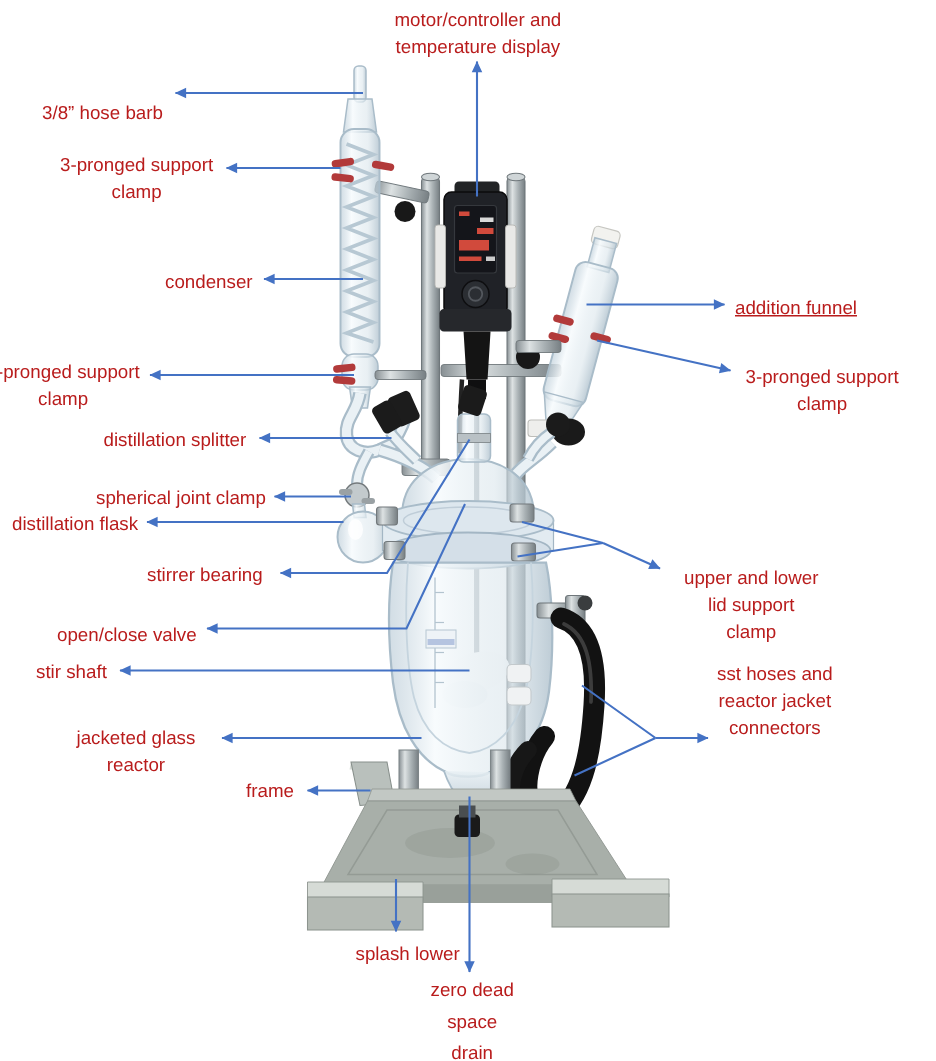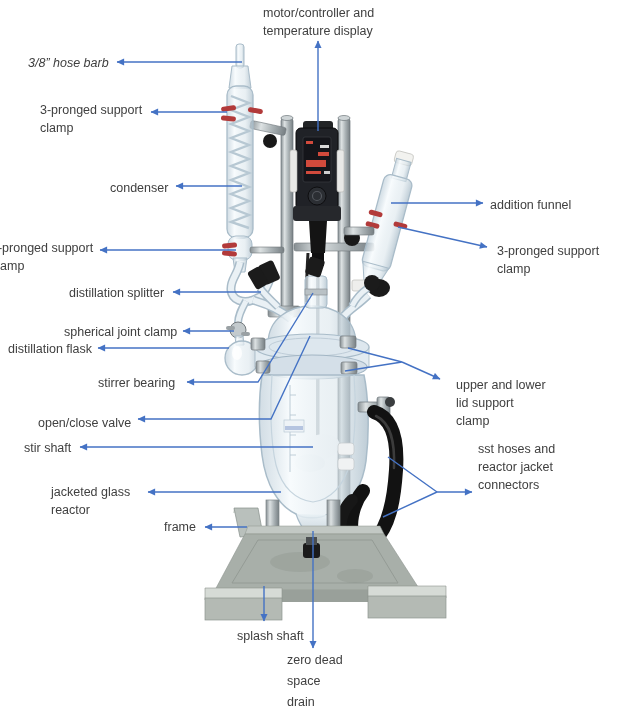--- a/index.html
+++ b/index.html
@@ -2,22 +2,22 @@
 <html><head>
 <meta charset="utf-8">
 <style>
   html,body{margin:0;padding:0;background:#fff;}
   .stage{
     position:relative;width:624px;height:707px;background:#fff;
     overflow:hidden;font-family:"Liberation Sans",sans-serif;
   }
   .stage svg{position:absolute;left:0;top:0;}
   .label{
-    position:absolute;font-size:12.5px;line-height:18px;color:#404040;
-    white-space:pre-line;z-index:5;
+    position:absolute;font-size:12.5px;line-height:18px;color:#b91c1c;
+    white-space:pre-line;z-index:5;text-align:center;
   }
   .lh21{line-height:21px;}
 </style>
 </head>
 <body>
 
 <div class="stage">
 
 <svg width="624" height="707" viewBox="0 0 624 707">
   <defs>
@@ -235,40 +235,40 @@
     <polyline points="398,227 487,247" marker-end="url(#ah)"></polyline>
     <path d="M348,348 L402,362 M345,371 L402,362"></path>
     <polyline points="402,362 440,379" marker-end="url(#ah)"></polyline>
     <path d="M388,457 L437,492 M383,517 L437,492"></path>
     <polyline points="437,492 472,492" marker-end="url(#ah)"></polyline>
   </g>
 </svg>
 
   <div class="label" style="left:263px;top:4px;">motor/controller and
 temperature display</div>
-  <div class="label" style="left:28px;top:54px;font-style:italic;">3/8” hose barb</div>
+  <div class="label" style="left:28px;top:66px;">3/8” hose barb</div>
   <div class="label" style="left:40px;top:101px;">3-pronged support
 clamp</div>
   <div class="label" style="left:110px;top:179px;">condenser</div>
   <div class="label" style="left:-9px;top:239px;">3-pronged support
 clamp</div>
   <div class="label" style="left:69px;top:284px;">distillation splitter</div>
   <div class="label" style="left:64px;top:323px;">spherical joint clamp</div>
   <div class="label" style="left:8px;top:340px;">distillation flask</div>
   <div class="label" style="left:98px;top:374px;">stirrer bearing</div>
   <div class="label" style="left:38px;top:414px;">open/close valve</div>
   <div class="label" style="left:24px;top:439px;">stir shaft</div>
   <div class="label" style="left:51px;top:483px;">jacketed glass
 reactor</div>
   <div class="label" style="left:164px;top:518px;">frame</div>
-  <div class="label" style="left:237px;top:627px;">splash shaft</div>
+  <div class="label" style="left:237px;top:627px;">splash lower</div>
   <div class="label lh21" style="left:287px;top:650px;">zero dead
 space
 drain</div>
-  <div class="label" style="left:490px;top:196px;">addition funnel</div>
+  <div class="label" style="left:490px;top:196px;text-decoration:underline;">addition funnel</div>
   <div class="label" style="left:497px;top:242px;">3-pronged support
 clamp</div>
   <div class="label" style="left:456px;top:376px;">upper and lower
 lid support
 clamp</div>
   <div class="label" style="left:478px;top:440px;">sst hoses and
 reactor jacket
 connectors</div>
 </div>
 

